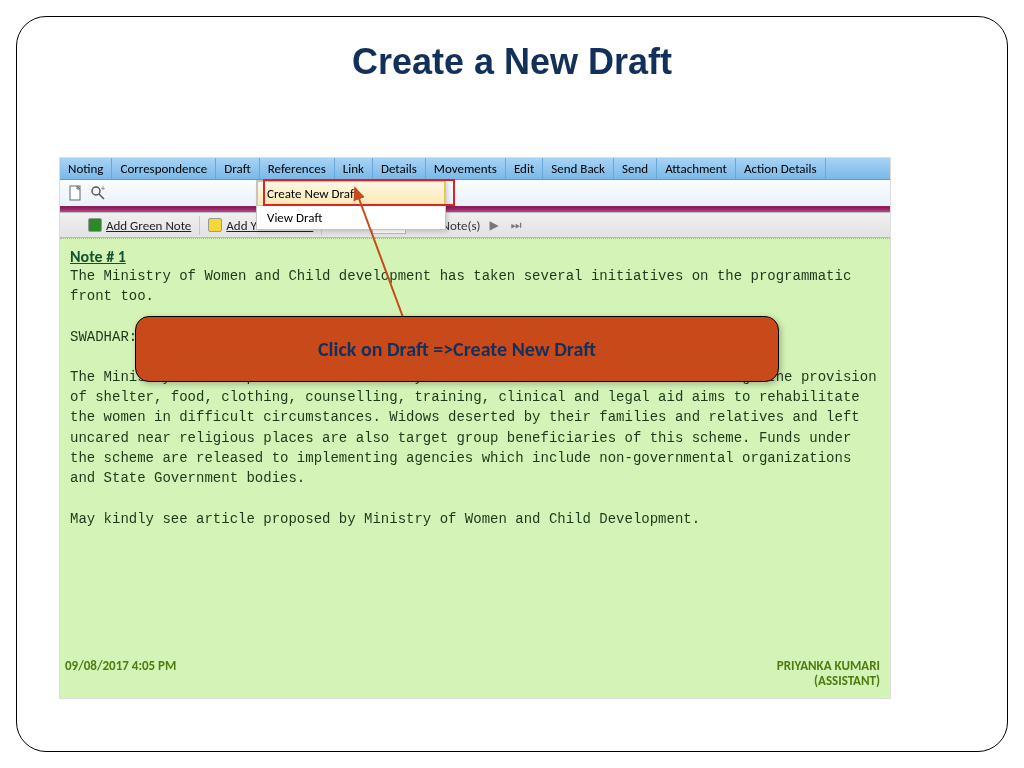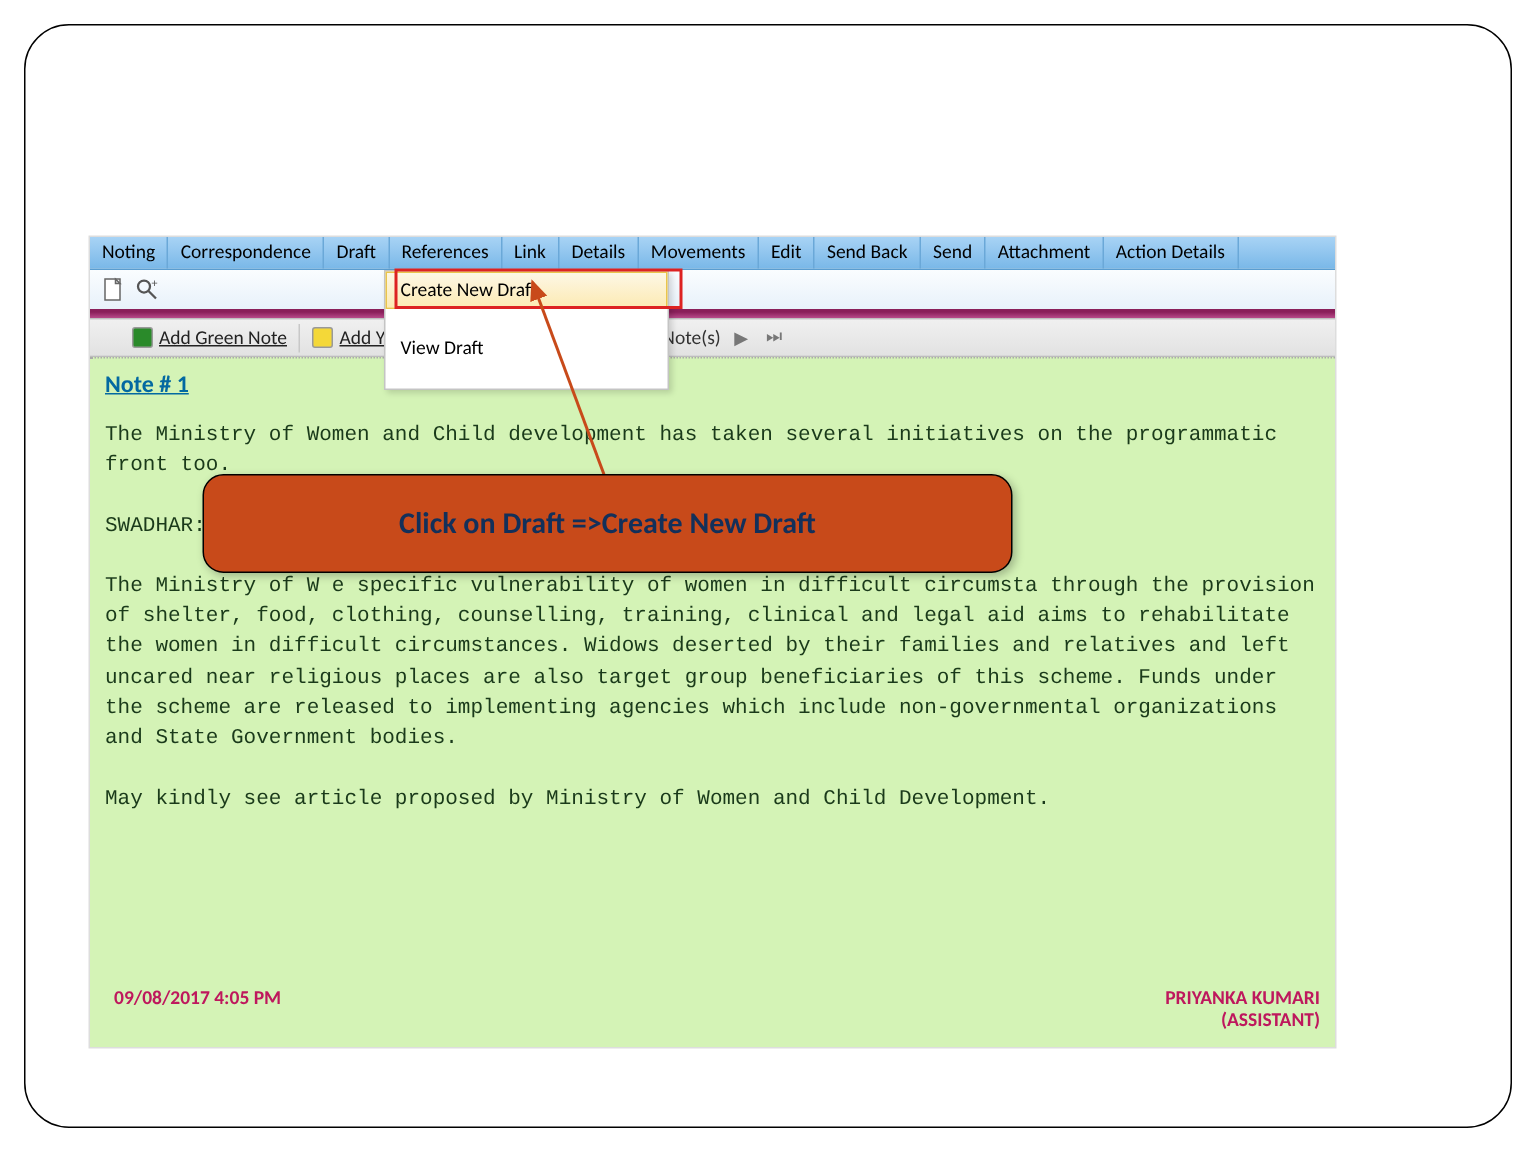--- a/index.html
+++ b/index.html
@@ -66,21 +66,21 @@
     position: absolute;
     left: 196px; top: 0px;
     width: 190px;
     background: #fff;
     border: 1px solid #c4c4c4;
     box-shadow: 2px 2px 4px rgba(0,0,0,.15);
     font-size: 13px;
     z-index: 5;
   }
   .dropdown .di {
-    padding: 19px 10px;
+    padding: 4px 10px;
     cursor: pointer;
   }
   .dropdown .di.hl {
     background: linear-gradient(#fdf7e5, #fceab3);
     border: 1px solid #eac54b;
     padding: 4px 9px;
   }
   .dropdown-red-box {
     position: absolute;
     left: 203px; top: -1px;
@@ -123,37 +123,37 @@
     background: #d4f3b6;
     min-height: 460px;
     padding: 8px 10px 14px 10px;
     font-size: 14px;
     color: #1a3a1a;
     position: relative;
     border-top: 1px dotted #aaa;
   }
   .note-title {
     font-weight: bold;
-    color: #0369a1;
+    color: #14532d;
     text-decoration: underline;
     font-size: 16px;
-    margin-bottom: 14px;
+    margin-bottom: 0;
   }
   .note-area p { margin: 0 0 20px 0; line-height: 1.45; font-family: Liberation Mono, monospace; }
   .note-footer {
     position: absolute;
-    bottom: 10px; left: 16px; right: 10px;
+    bottom: 10px; left: 5px; right: 10px;
     display: flex; justify-content: space-between;
-    font-weight: bold; font-size: 13px; color: #be185d;
+    font-weight: bold; font-size: 13px; color: #4d7c0f;
   }
   .note-footer .right { text-align: right; }
   .callout {
     position: absolute;
     left: 118px; top: 299px;
-    width: 540px;
+    width: 644px;
     background: #c84a1a;
     border: 1.5px solid #000;
     border-radius: 14px;
     color: #13305a;
     font-size: 20px;
     font-weight: bold;
     text-align: center;
     padding: 20px 18px;
     z-index: 20;
     box-shadow: 2px 2px 6px rgba(0,0,0,.25);
@@ -163,20 +163,21 @@
     left: 335px; top: 165px;
     z-index: 15;
     pointer-events: none;
   }
 </style>
 </head>
 <body>
 
 <div class="slide-frame">
 
+  <h1 class="slide-title">Create a New Draft</h1>
 
   <div class="screenshot">
 
     <div class="menubar">
       <div class="m">Noting</div>
       <div class="m">Correspondence</div>
       <div class="m">Draft</div>
       <div class="m">References</div>
       <div class="m">Link</div>
       <div class="m">Details</div>

